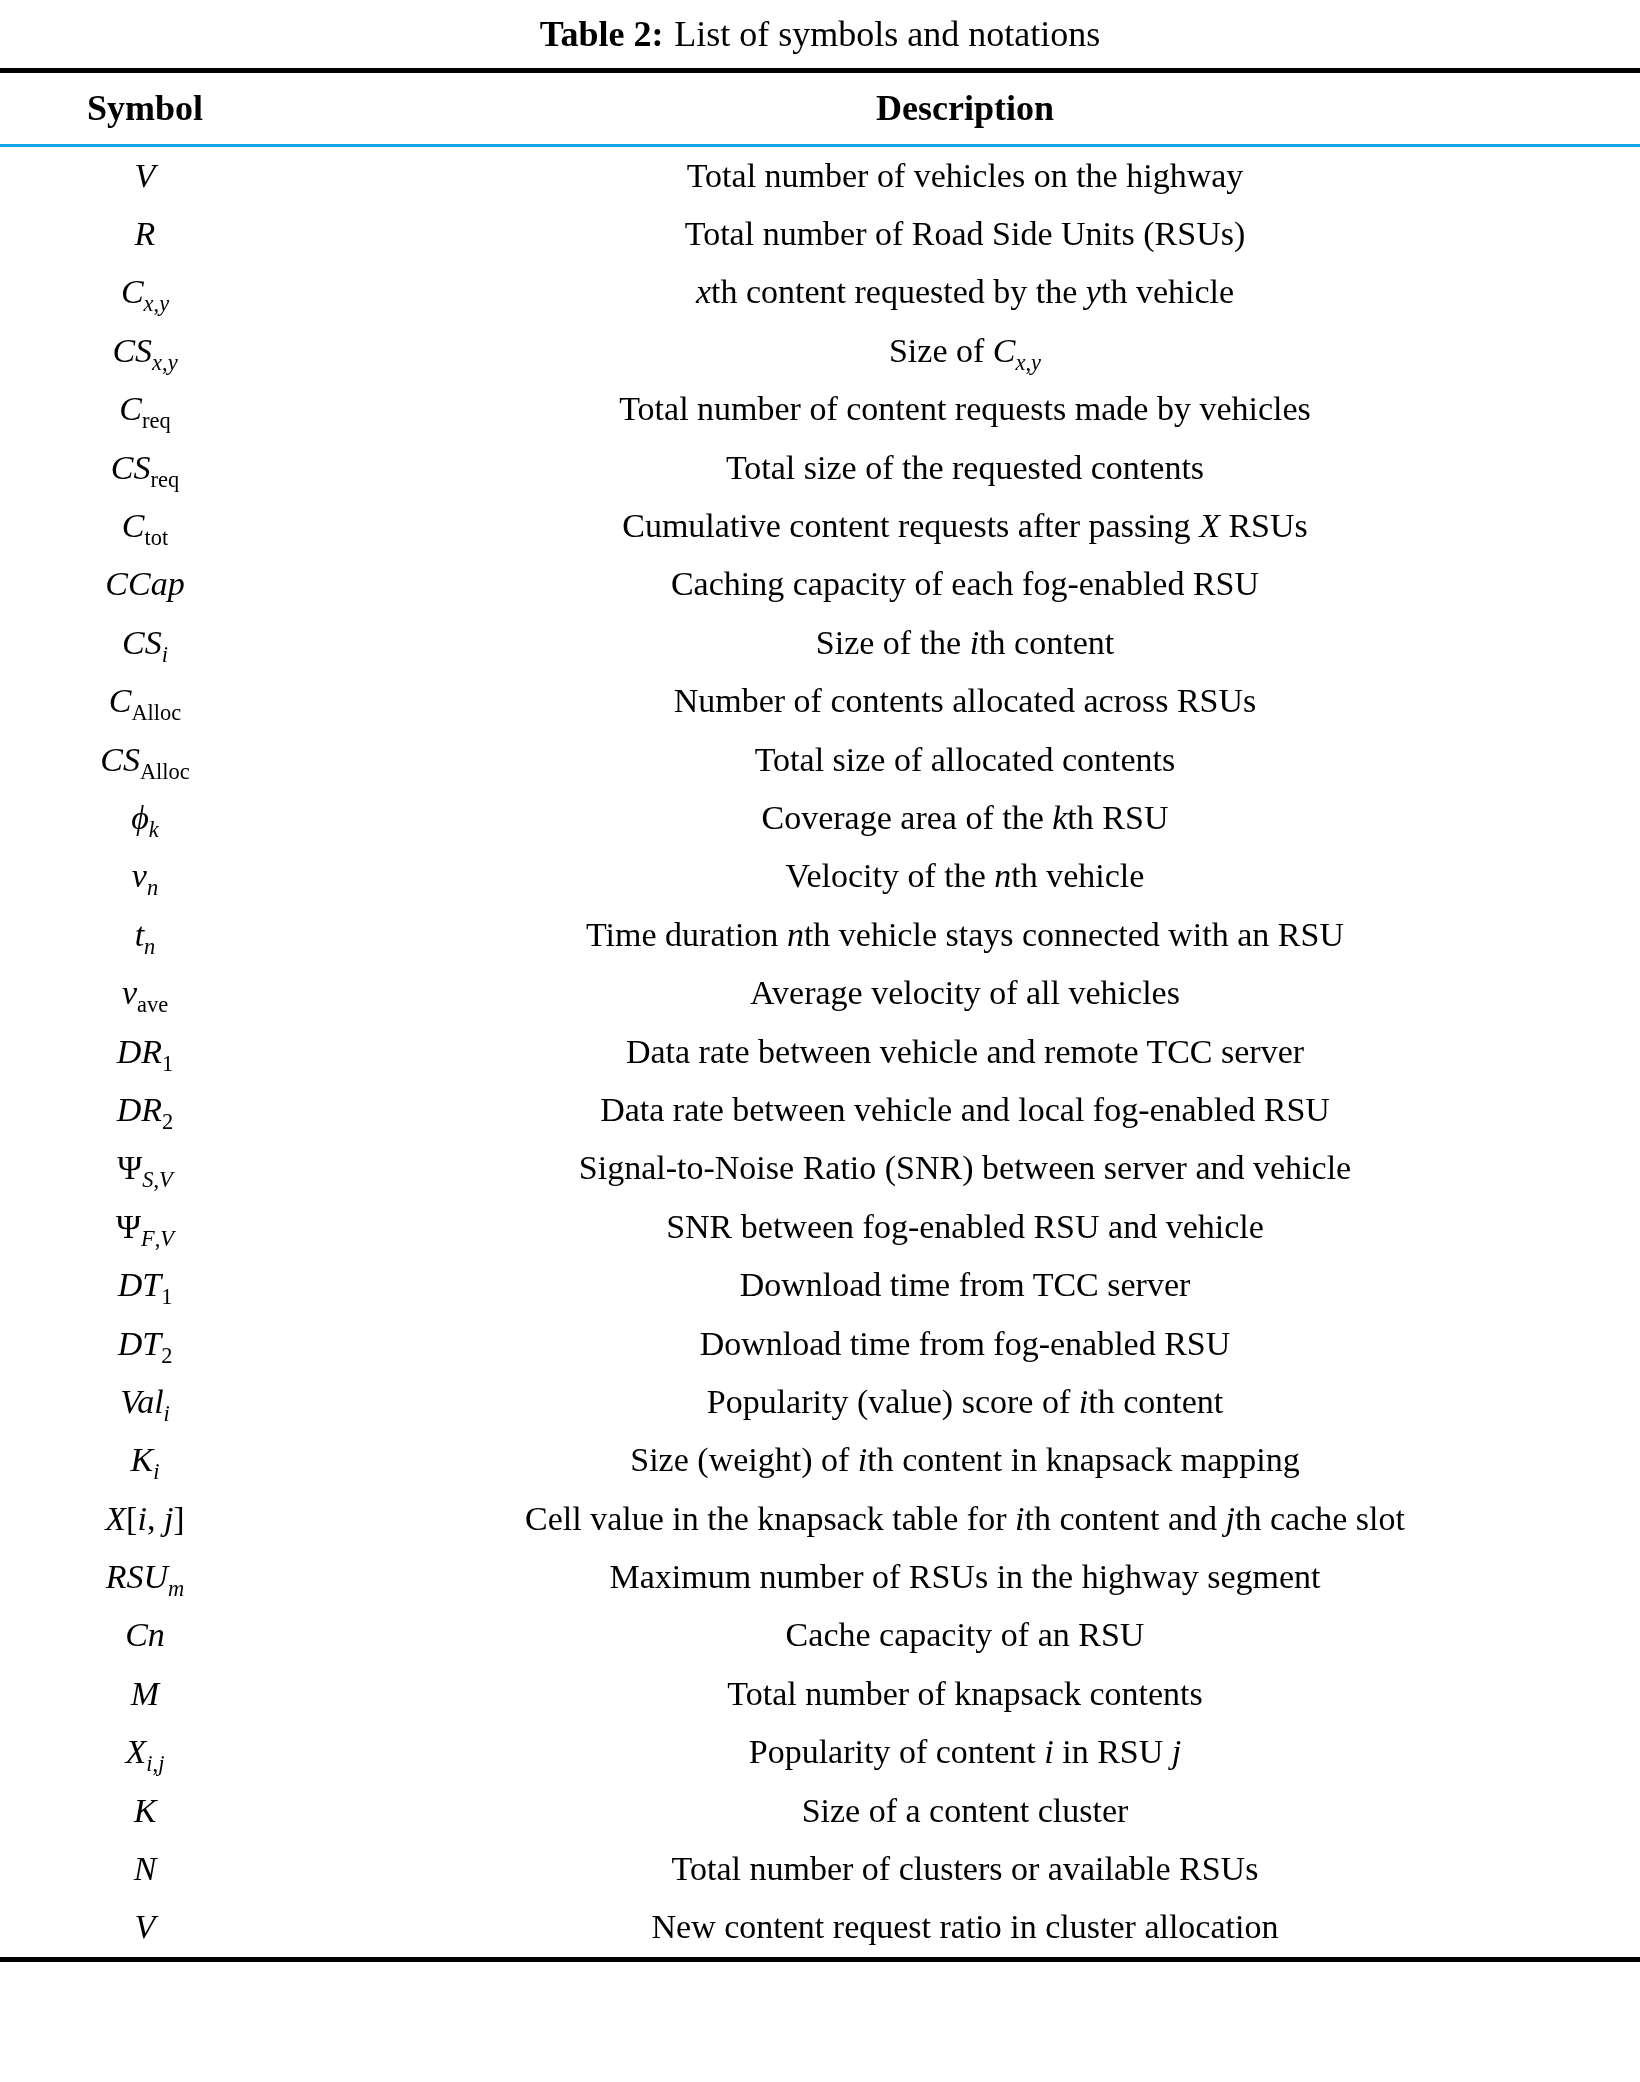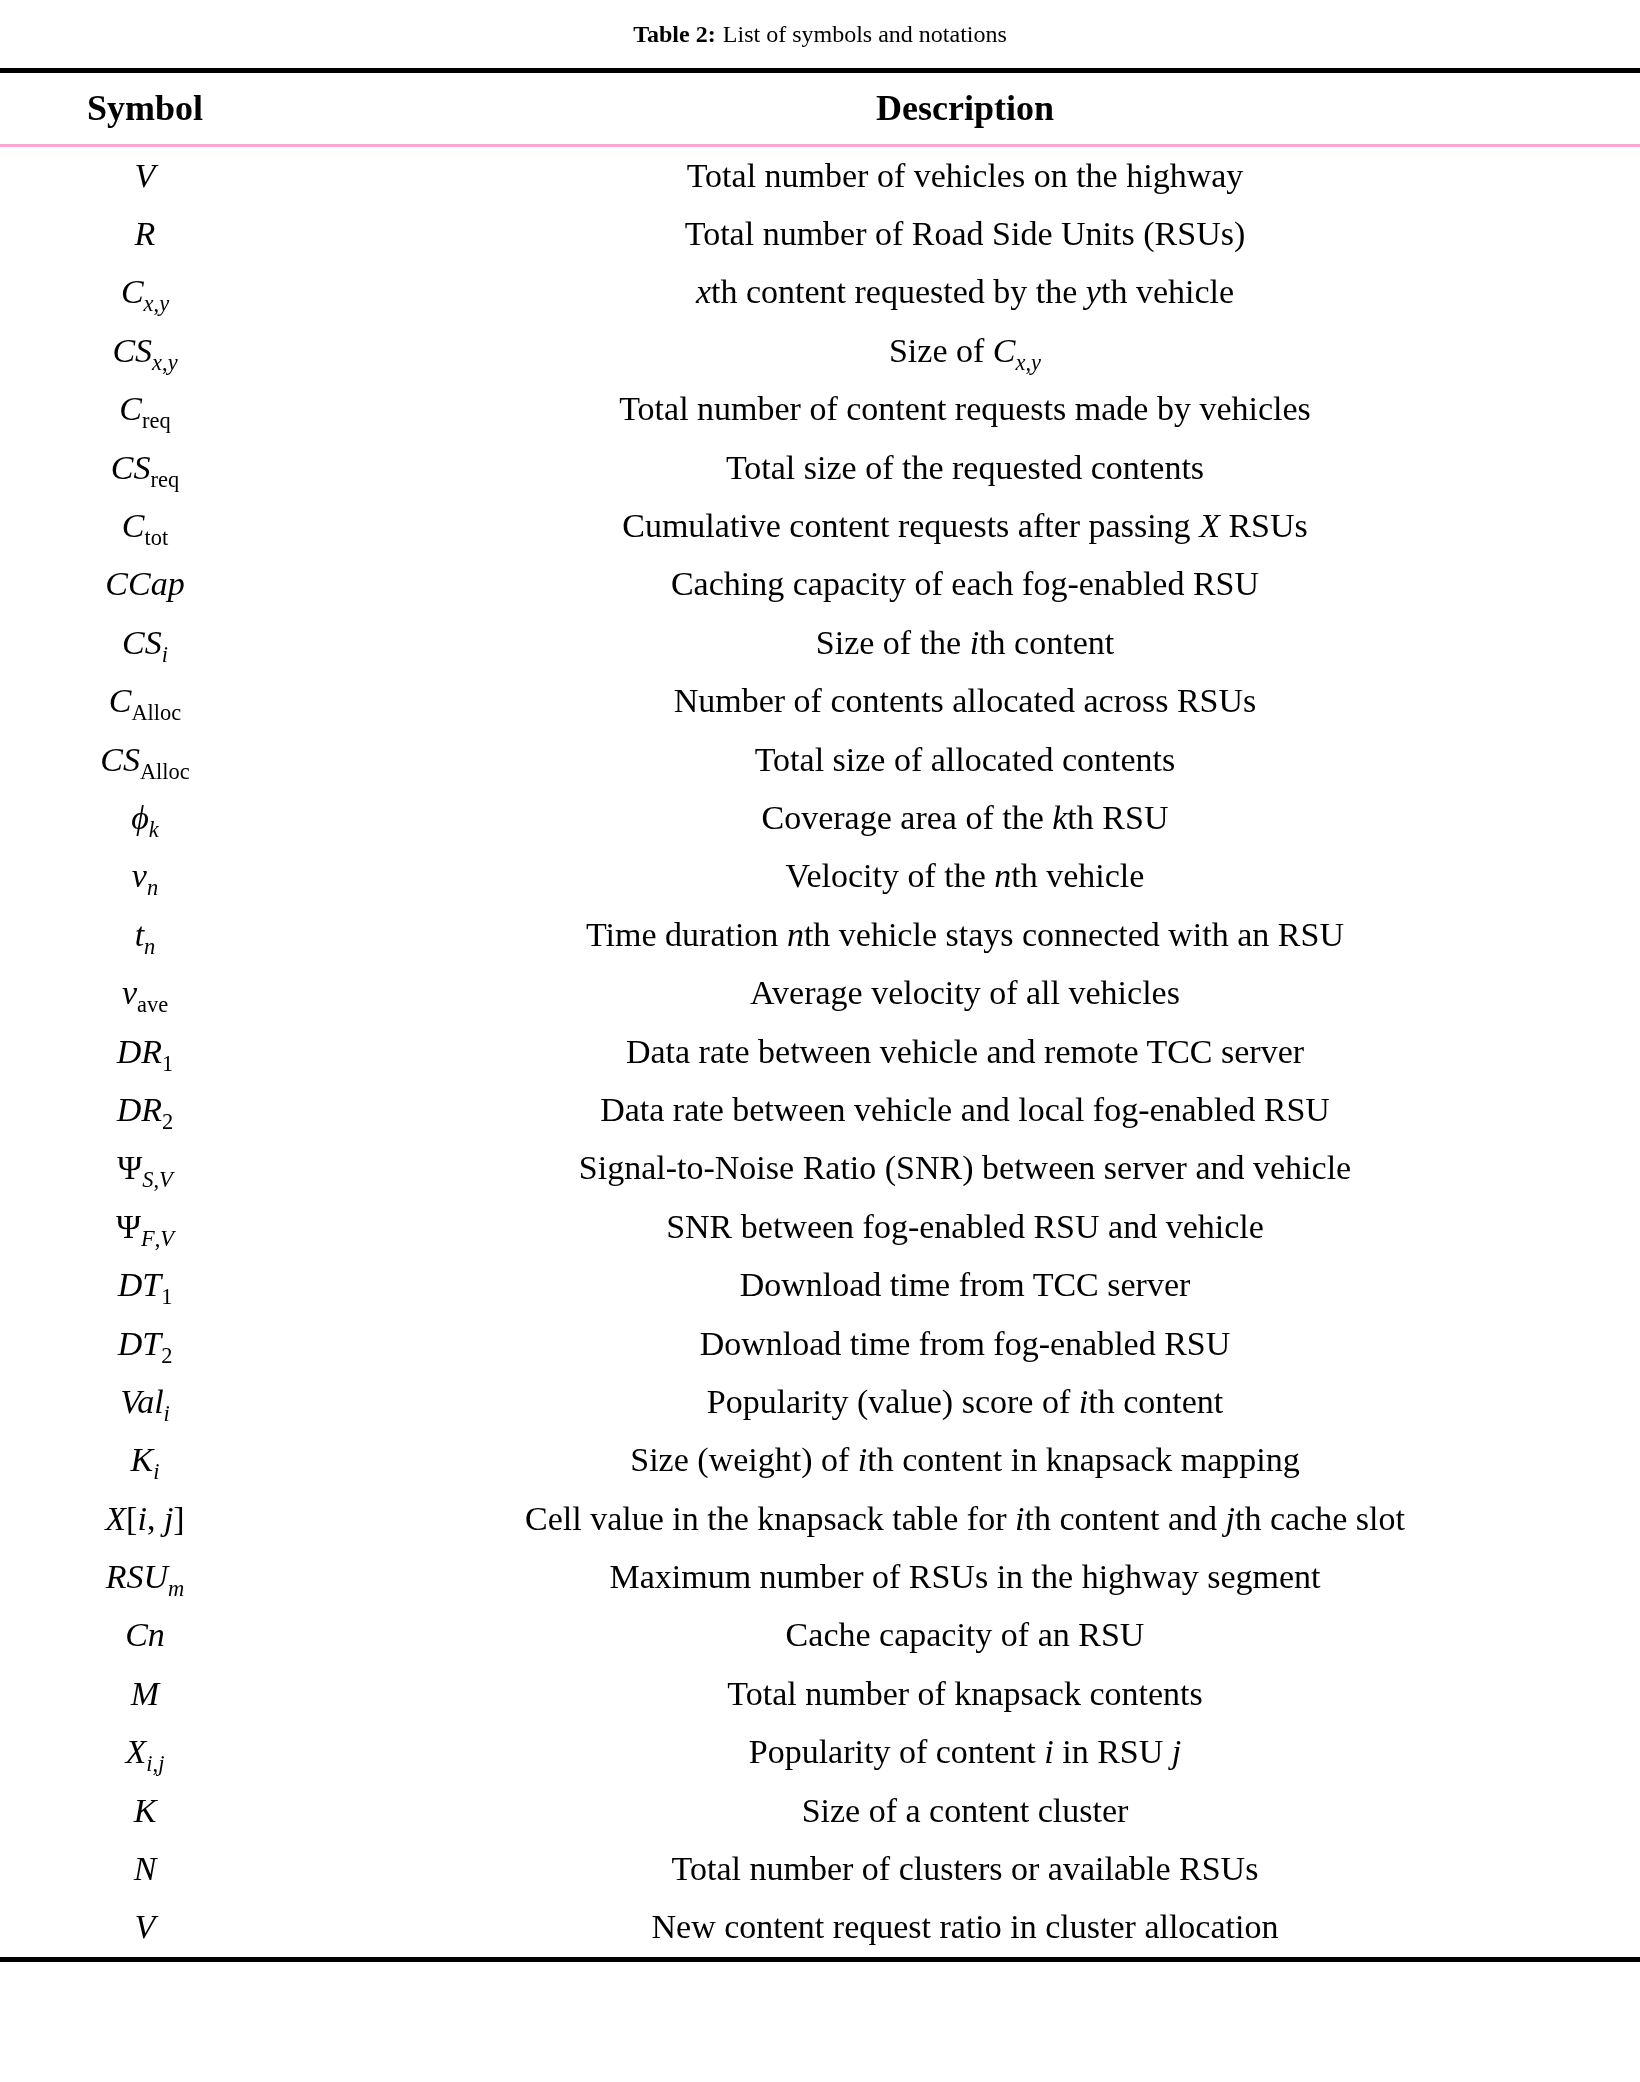--- a/index.html
+++ b/index.html
@@ -14,21 +14,21 @@
     height: 2082px;
     background: #ffffff;
     font-family: "Liberation Serif", "DejaVu Serif", serif;
     overflow: hidden;
   }
   .caption {
     height: 68px;
     display: flex;
     justify-content: center;
     align-items: center;
-    font-size: 24px;
+    font-size: 36px;
     white-space: nowrap;
   }
   .caption .caption-prefix {
     font-weight: bold;
     margin-right: 0.30em;
   }
   .rule {
     width: 100%;
     background: #000000;
   }
@@ -42,21 +42,21 @@
   table.symbols th, table.symbols td {
     padding: 0;
     text-align: center;
     vertical-align: middle;
     overflow: hidden;
     white-space: nowrap;
   }
   col.col-symbol { width: 290px; }
   thead tr {
     height: 72px;
-    border-bottom: 3px solid #f9a8d4;
+    border-bottom: 3px solid #0ea5e9;
   }
   thead th {
     font-weight: bold;
     font-size: 36px;
   }
   tbody td {
     height: 58.4px;
     font-size: 34px;
   }
   tbody td.symbol-cell { font-size: 34px; }

